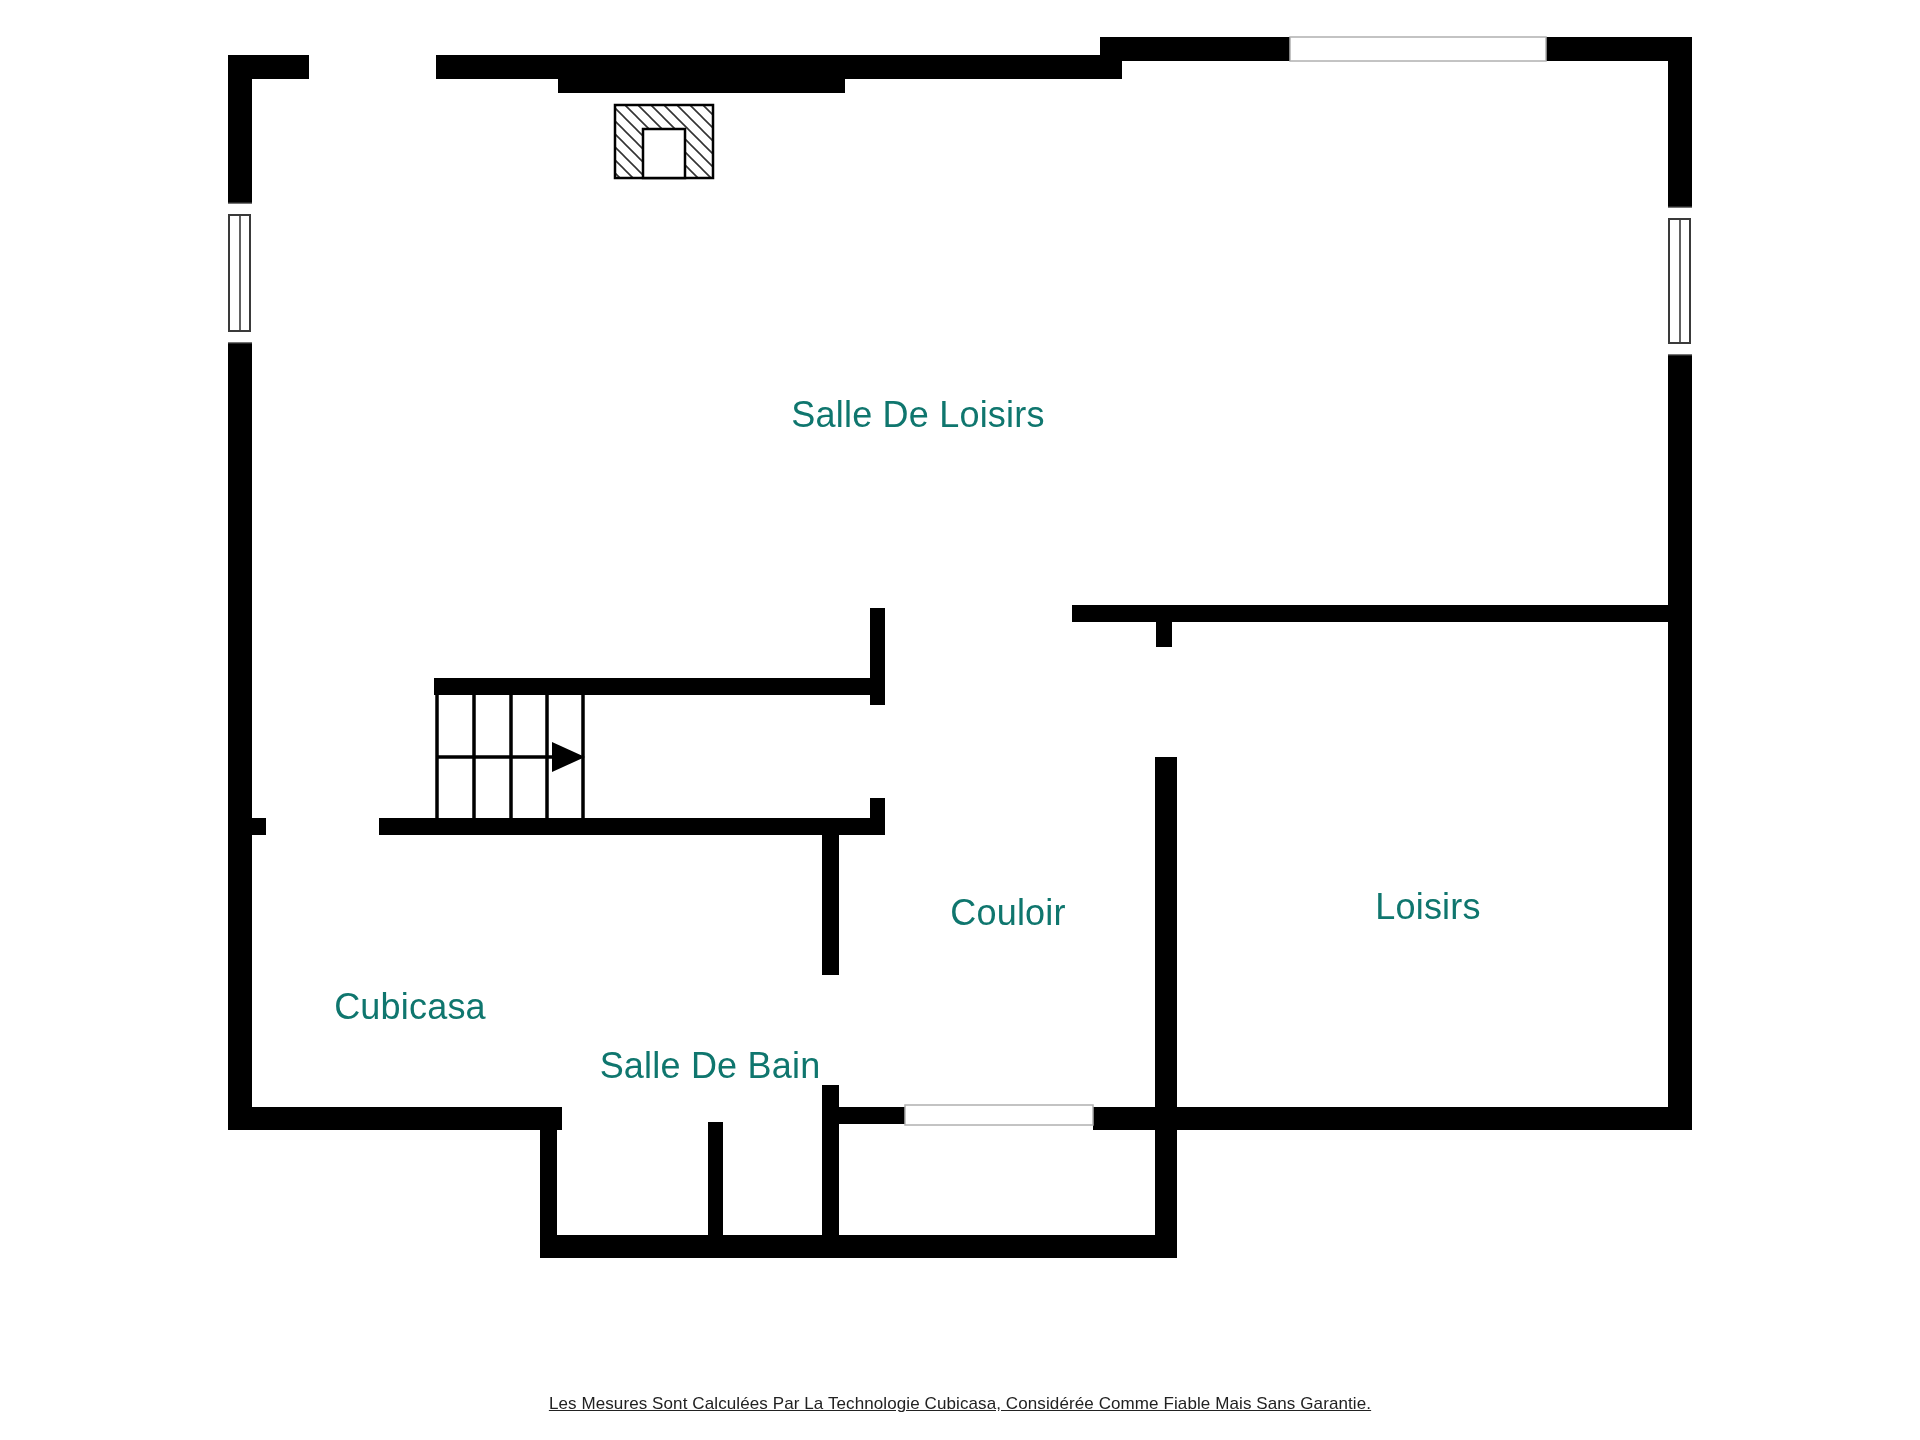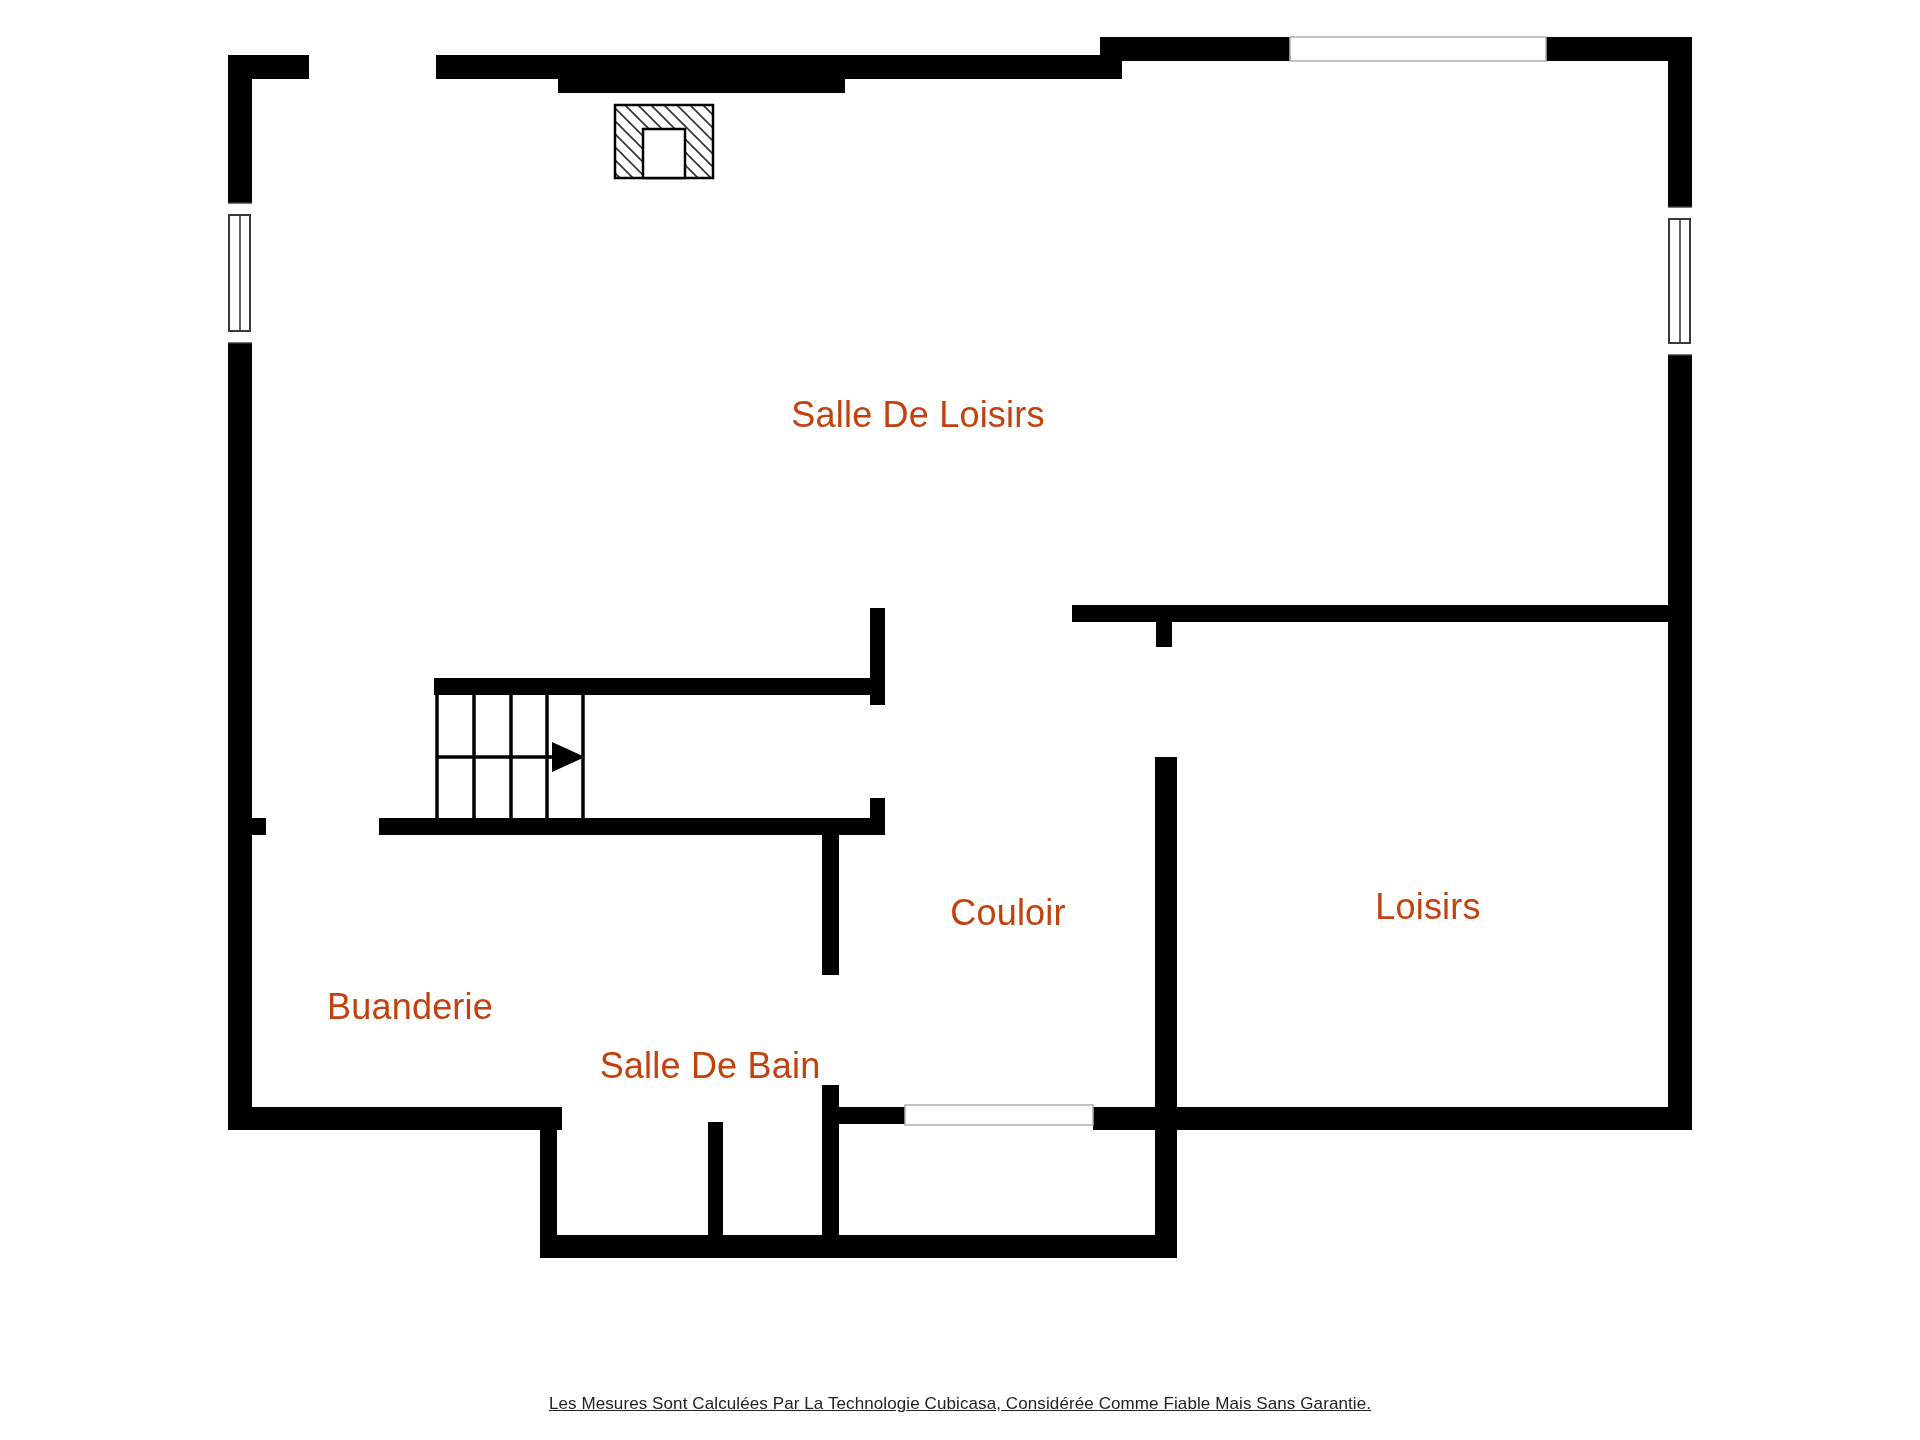--- a/index.html
+++ b/index.html
@@ -4,21 +4,21 @@
 <style>
   html,body{margin:0;padding:0;}
   body{
     width:1920px;height:1440px;position:relative;
     background:#ffffff;overflow:hidden;
     font-family:"Liberation Sans","DejaVu Sans",sans-serif;
   }
   .plan-canvas{position:absolute;left:0;top:0;width:1920px;height:1440px;}
   .room-label{
     position:absolute;transform:translate(-50%,-50%);
-    font-size:36px;line-height:1.1;color:#c2410c;
+    font-size:36px;line-height:1.1;color:#0f766e;
     white-space:nowrap;letter-spacing:0.2px;
   }
   .lbl-loisirs{left:918px;top:415px;}
   .lbl-couloir{left:1008px;top:913px;}
   .lbl-bureau{left:1428px;top:907px;}
   .lbl-buanderie{left:410px;top:1007px;}
   .lbl-sdb{left:710px;top:1066px;}
   .disclaimer{
     position:absolute;left:960px;top:1404px;transform:translate(-50%,-50%);
     font-size:17px;color:#222222;white-space:nowrap;letter-spacing:0.1px;text-decoration:underline;
@@ -101,16 +101,16 @@
   </g>
   <g>
     <line x1="438" y1="757" x2="556" y2="757" stroke="#000000" stroke-width="3.5"></line>
     <polygon points="585,757 552,742 552,772" fill="#000000"></polygon>
   </g>
 </svg>
 
 <div class="room-label lbl-loisirs">Salle De Loisirs</div>
 <div class="room-label lbl-couloir">Couloir</div>
 <div class="room-label lbl-bureau">Loisirs</div>
-<div class="room-label lbl-buanderie">Buanderie</div>
+<div class="room-label lbl-buanderie">Cubicasa</div>
 <div class="room-label lbl-sdb">Salle De Bain</div>
 
 <div class="disclaimer">Les Mesures Sont Calculées Par La Technologie Cubicasa, Considérée Comme Fiable Mais Sans Garantie.</div>
 
 </body></html>

